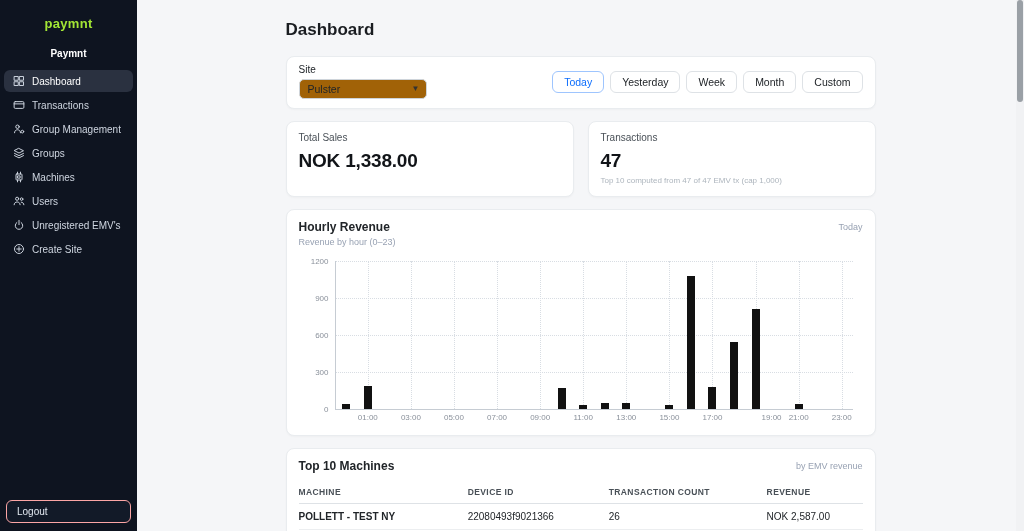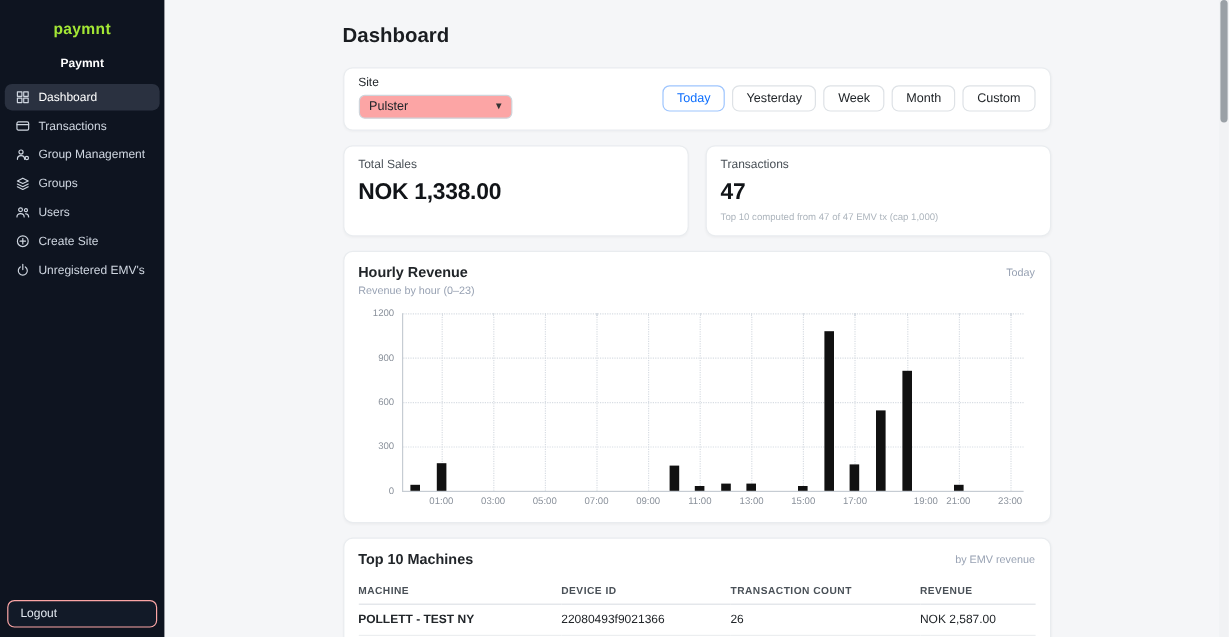--- a/index.html
+++ b/index.html
@@ -41,21 +41,21 @@
   .card {
     background:#ffffff; border:1px solid #e9ecef; border-radius:8px;
     box-shadow:0 1px 2px rgba(16,24,40,.03);
   }
   
   .filter-card { display:flex; justify-content:space-between; align-items:center; padding:7px 12px 9px 12px; margin-bottom:12px; }
   .site-label { display:block; font-size:10px; color:#212529; margin-bottom:4px; }
   .select-wrap { position:relative; width:128px; }
   .select-wrap select {
     width:100%; font-size:10.5px; padding:3px 20px 3px 8px;
-    border:1px solid #ced4da; border-radius:5px; color:#212529; background:#fca5a5;
+    border:1px solid #ced4da; border-radius:5px; color:#212529; background:#a16207;
     appearance:none; -webkit-appearance:none; font-family:"Liberation Sans",sans-serif;
   }
   .chev { position:absolute; right:7px; top:50%; transform:translateY(-58%); font-size:8px; color:#333; pointer-events:none; }
   .range-group { display:flex; gap:6px; }
   .range-btn {
     font-size:10.5px; padding:4px 11px; border-radius:6px;
     border:1px solid #dee2e6; background:#ffffff; color:#212529; cursor:pointer;
     font-family:"Liberation Sans",sans-serif;
   }
   .range-btn.active { color:#0d6efd; border-color:#9ec5fe; }
@@ -134,46 +134,59 @@
             <path d="M8 2 14 5 8 8 2 5z"></path>
             <path d="M2 8.5 8 11.5 14 8.5"></path>
             <path d="M2 11.5 8 14.5 14 11.5"></path>
           </svg>
         </div>
         <div class="nav-label">Groups</div>
       </div>
       <div class="nav-item">
         <div class="nav-icon">
           <svg viewBox="0 0 16 16">
+            <rect x="4" y="4" width="8" height="8" rx="1"></rect>
+            <rect x="6.5" y="6.5" width="3" height="3"></rect>
+            <line x1="6" y1="1.5" x2="6" y2="4"></line>
+            <line x1="10" y1="1.5" x2="10" y2="4"></line>
+            <line x1="6" y1="12" x2="6" y2="14.5"></line>
+            <line x1="10" y1="12" x2="10" y2="14.5"></line>
+          </svg>
+        </div>
+        <div class="nav-label">Machines</div>
+      </div>
+      <div class="nav-item">
+        <div class="nav-icon">
+          <svg viewBox="0 0 16 16">
             <circle cx="5.5" cy="5" r="2.1"></circle>
             <path d="M1.5 13c0-2.2 1.7-3.7 4-3.7s4 1.5 4 3.7"></path>
             <circle cx="11.5" cy="5.5" r="1.7"></circle>
             <path d="M11 9.5c2 .2 3.5 1.6 3.5 3.5"></path>
           </svg>
         </div>
         <div class="nav-label">Users</div>
       </div>
       <div class="nav-item">
         <div class="nav-icon">
           <svg viewBox="0 0 16 16">
+            <path d="M5.2 4.6a5 5 0 1 0 5.6 0"></path>
+            <line x1="8" y1="1.8" x2="8" y2="7.5"></line>
+          </svg>
+        </div>
+        <div class="nav-label">Unregistered EMV's</div>
+      </div>
+      <div class="nav-item">
+        <div class="nav-icon">
+          <svg viewBox="0 0 16 16">
             <circle cx="8" cy="8" r="6"></circle>
             <line x1="8" y1="5" x2="8" y2="11"></line>
             <line x1="5" y1="8" x2="11" y2="8"></line>
           </svg>
         </div>
         <div class="nav-label">Create Site</div>
-      </div>
-      <div class="nav-item">
-        <div class="nav-icon">
-          <svg viewBox="0 0 16 16">
-            <path d="M5.2 4.6a5 5 0 1 0 5.6 0"></path>
-            <line x1="8" y1="1.8" x2="8" y2="7.5"></line>
-          </svg>
-        </div>
-        <div class="nav-label">Unregistered EMV's</div>
       </div>
     </nav>
   <button class="logout">Logout</button>
 </aside>
 
 <main class="main">
   <div class="content">
     <h1 class="page-title">Dashboard</h1>
 
     <section class="card filter-card">

